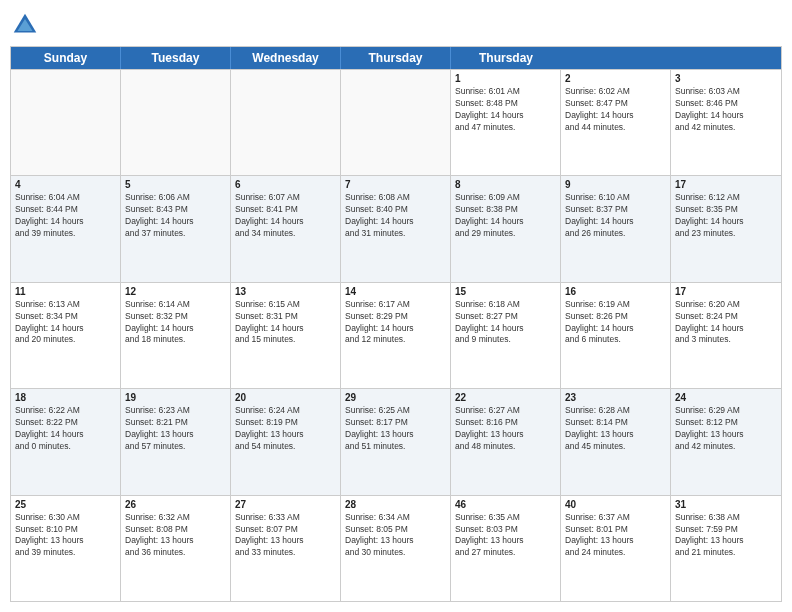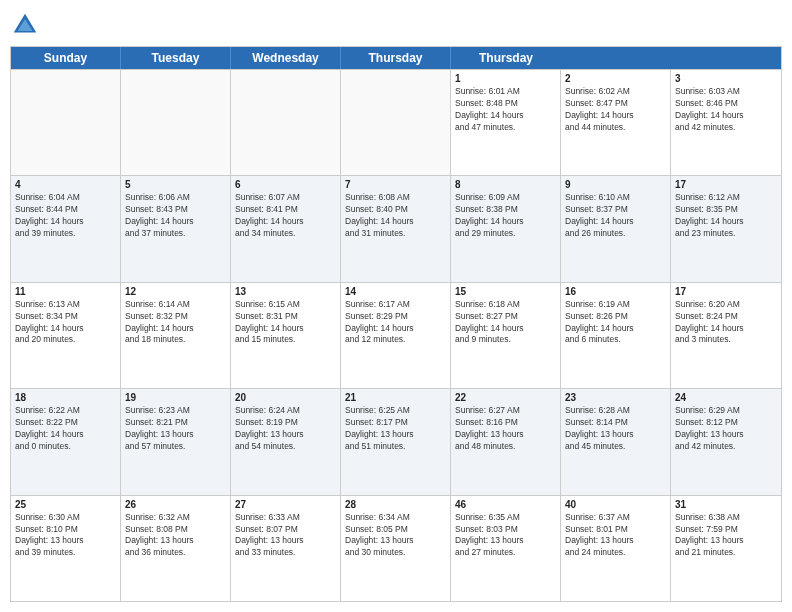--- a/index.html
+++ b/index.html
@@ -221,21 +221,21 @@
           </div>
           <div class="cal-cell alt-row">
             <div class="day-num">19</div>
             <div class="day-info">Sunrise: 6:23 AM<br>Sunset: 8:21 PM<br>Daylight: 13 hours<br>and 57 minutes.</div>
           </div>
           <div class="cal-cell alt-row">
             <div class="day-num">20</div>
             <div class="day-info">Sunrise: 6:24 AM<br>Sunset: 8:19 PM<br>Daylight: 13 hours<br>and 54 minutes.</div>
           </div>
           <div class="cal-cell alt-row">
-            <div class="day-num">21</div>
+            <div class="day-num">29</div>
             <div class="day-info">Sunrise: 6:25 AM<br>Sunset: 8:17 PM<br>Daylight: 13 hours<br>and 51 minutes.</div>
           </div>
           <div class="cal-cell alt-row">
             <div class="day-num">22</div>
             <div class="day-info">Sunrise: 6:27 AM<br>Sunset: 8:16 PM<br>Daylight: 13 hours<br>and 48 minutes.</div>
           </div>
           <div class="cal-cell alt-row">
             <div class="day-num">23</div>
             <div class="day-info">Sunrise: 6:28 AM<br>Sunset: 8:14 PM<br>Daylight: 13 hours<br>and 45 minutes.</div>
           </div>

